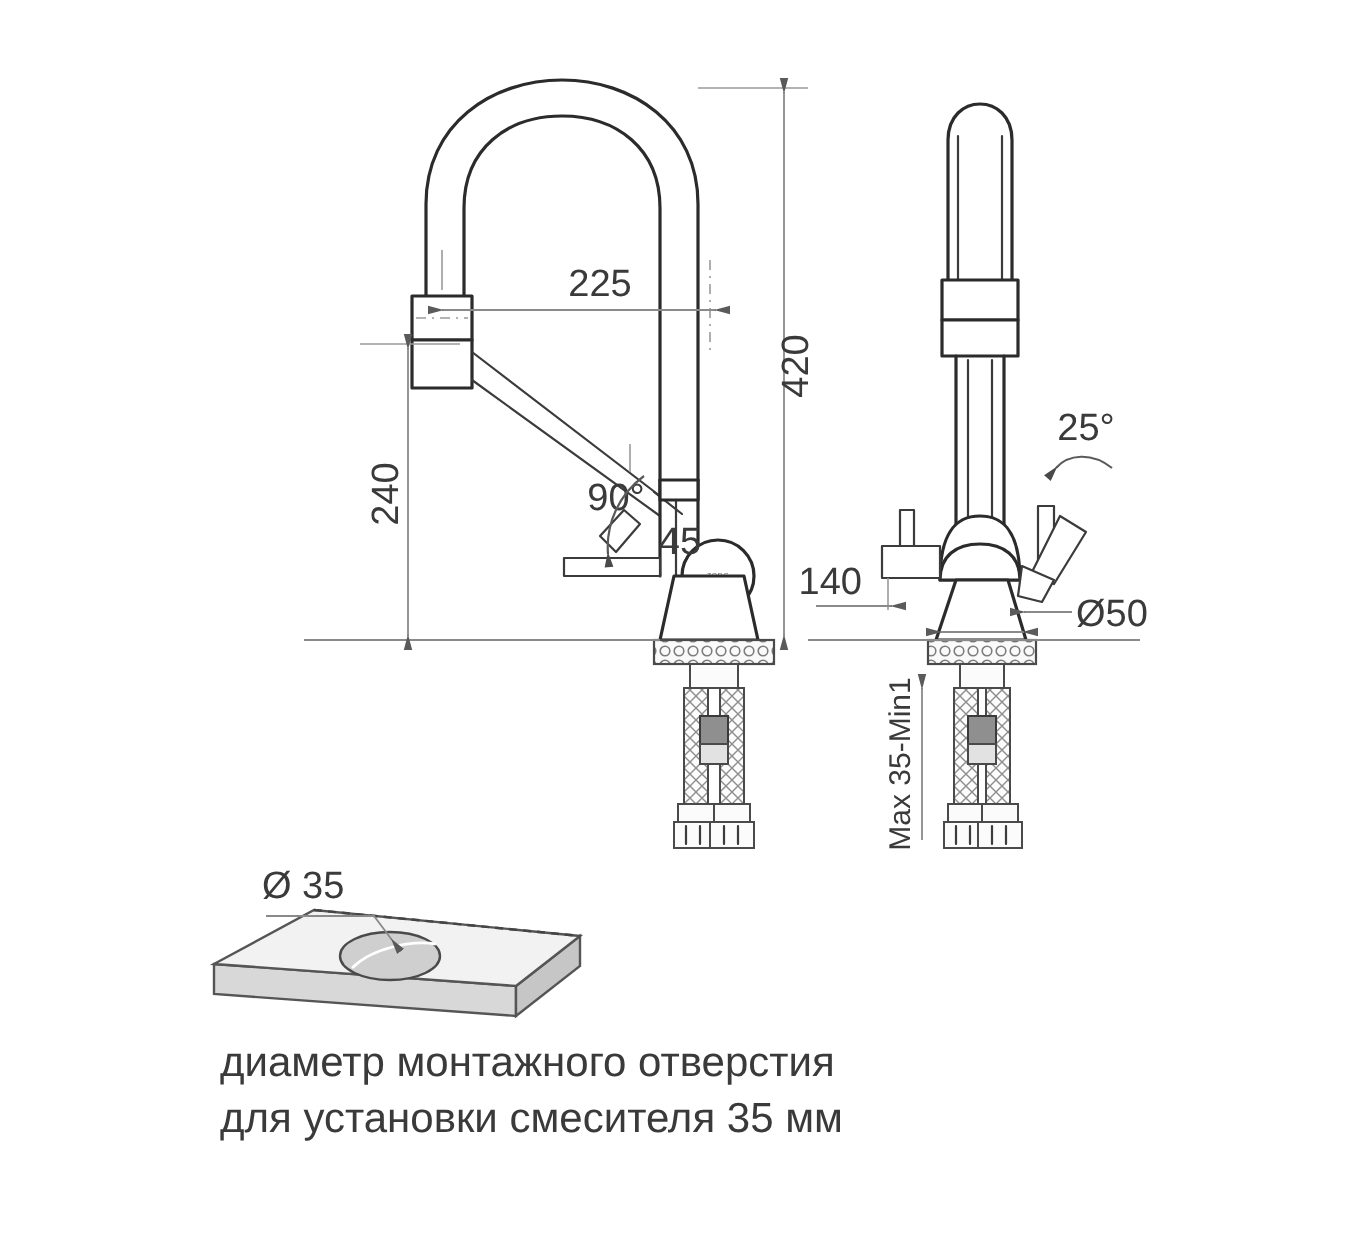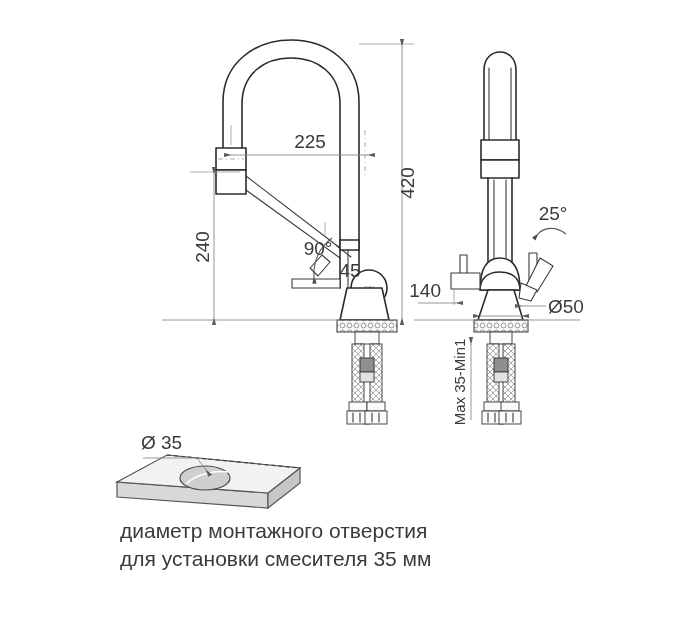--- a/index.html
+++ b/index.html
@@ -14,21 +14,20 @@
     color: #333333;
     overflow: hidden;
     position: relative;
   }
   #drawing-root {
     position: absolute;
     left: 0;
     top: 0;
     width: 544px;
     height: 630px;
-    margin-left: 10px;
   }
   svg.sheet {
     display: block;
     width: 680px;
     height: 630px;
   }
   .dim-text {
     font-family: "Liberation Sans", sans-serif;
     font-size: 19px;
     fill: #3a3a3a;

